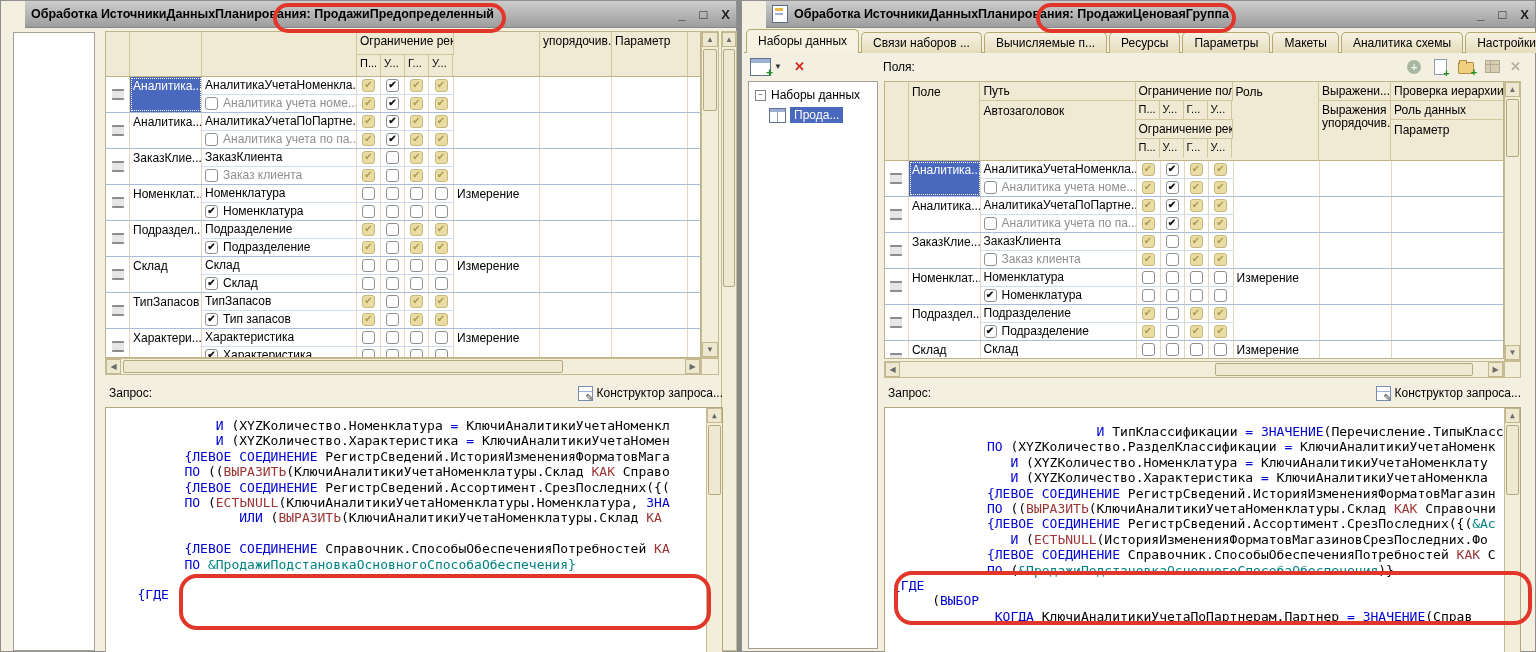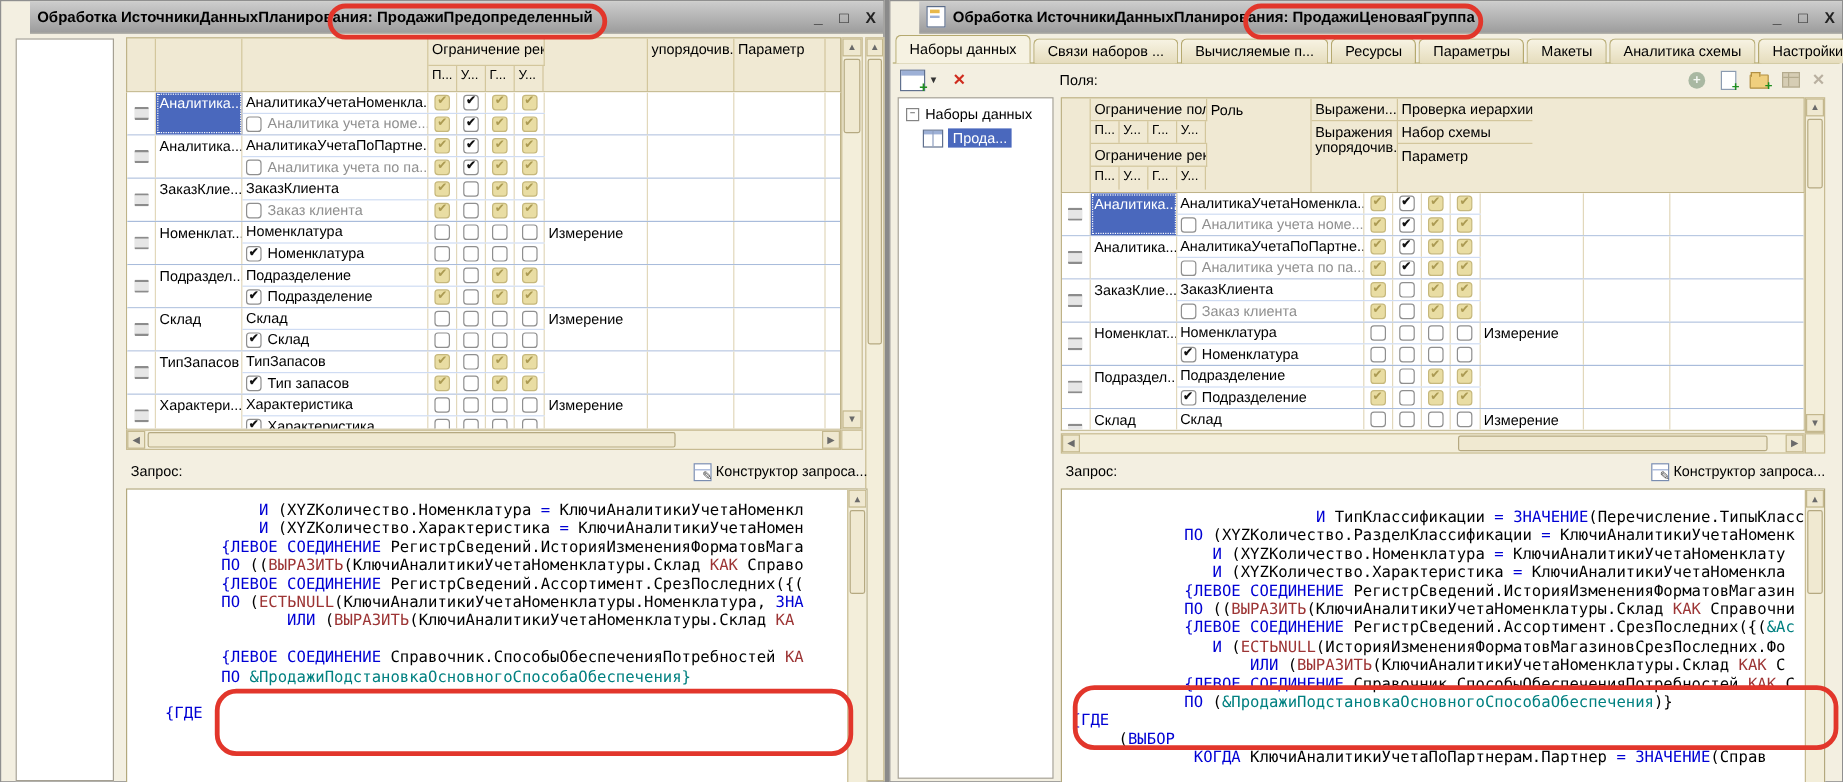--- a/index.html
+++ b/index.html
@@ -590,20 +590,25 @@
         <span class="lbl">Наборы данных</span>
       </div>
       <div class="tree-child">
         <span class="tbl-ico"></span>
         <span class="lbl tree-sel">Прода...</span>
       </div>
     </div>
 
     <div class="ghead" style="left:142px;top:80px;width:620px;height:80px;display:flex;">
       <div class="hcell" style="width:24px;"></div>
+      <div class="hcell" style="width:72px;padding-top:3px;">Поле</div>
+      <div class="hstack" style="width:156px;">
+        <div class="hcell bb" style="height:19px;">Путь</div>
+        <div class="hcell" style="flex:1;padding-top:3px;">Автозаголовок</div>
+      </div>
       <div class="hstack" style="width:97px;">
         <div class="hcell bb" style="height:19px;">Ограничение поля</div>
         <div class="hrow bb" id="r-chk-heads1" style="height:19px;">
             <div class="hcell chklbl" style="width: 24px; height: 100%;">П...</div>
             <div class="hcell chklbl" style="width: 24px; height: 100%;">У...</div>
             <div class="hcell chklbl" style="width: 24px; height: 100%;">Г...</div>
             <div class="hcell chklbl" style="width: 24px; height: 100%;">У...</div>
           </div>
         <div class="hcell bb" style="height:19px;">Ограничение рек...</div>
         <div class="hrow" id="r-chk-heads2" style="height:19px;">
@@ -613,21 +618,21 @@
             <div class="hcell chklbl" style="width: 24px; height: 100%;">У...</div>
           </div>
       </div>
       <div class="hcell" style="width:87px;padding-top:3px;">Роль</div>
       <div class="hstack" style="width:72px;">
         <div class="hcell bb" style="height:19px;">Выражени...</div>
         <div class="hcell" style="flex:1;white-space:normal;line-height:13px;padding-top:3px;">Выражения упорядочив...</div>
       </div>
       <div class="hstack" style="width:112px;">
         <div class="hcell bb" style="height:19px;border-right:none;">Проверка иерархии:</div>
-        <div class="hcell bb" style="height:19px;border-right:none;">Набор схемы</div>
+        <div class="hcell bb" style="height:19px;border-right:none;">Роль данных</div>
         <div class="hcell" style="flex:1;border-right:none;padding-top:3px;">Параметр</div>
       </div>
     </div>
 
     <div class="gbody" id="r-grid-body" style="left:142px;top:160px;width:620px;height:198px;border-top:none;">
         <div class="grp">
           <div class="cell" style="width: 24px; justify-content: center;">
             <div class="drag-handle"></div>
           </div>
           <div class="cell top fieldsel" style="width: 72px;">Аналитика...</div>
@@ -903,21 +908,20 @@
     <div class="editor" style="left:142px;top:406px;width:637px;height:246px;">
       <div class="codewrap r" id="r-code">
           <div class="code-line" style="padding-left: 203.58px;"><span class="k">И</span><span class="t"> ТипКлассификации </span><span class="k">=</span><span class="t"> </span><span class="k">ЗНАЧЕНИЕ</span><span class="t">(Перечисление.ТипыКласси</span></div>
           <div class="code-line" style="padding-left: 93.96px;"><span class="k">ПО</span><span class="t"> (XYZКоличество.РазделКлассификации </span><span class="k">=</span><span class="t"> КлючиАналитикиУчетаНоменк</span></div>
           <div class="code-line" style="padding-left: 117.45px;"><span class="k">И</span><span class="t"> (XYZКоличество.Номенклатура </span><span class="k">=</span><span class="t"> КлючиАналитикиУчетаНоменклату</span></div>
           <div class="code-line" style="padding-left: 117.45px;"><span class="k">И</span><span class="t"> (XYZКоличество.Характеристика </span><span class="k">=</span><span class="t"> КлючиАналитикиУчетаНоменкла</span></div>
           <div class="code-line" style="padding-left: 93.96px;"><span class="k">{ЛЕВОЕ СОЕДИНЕНИЕ</span><span class="t"> РегистрСведений.ИсторияИзмененияФорматовМагазин</span></div>
           <div class="code-line" style="padding-left: 93.96px;"><span class="k">ПО</span><span class="t"> ((</span><span class="f">ВЫРАЗИТЬ</span><span class="t">(КлючиАналитикиУчетаНоменклатуры.Склад </span><span class="f">КАК</span><span class="t"> Справочни</span></div>
           <div class="code-line" style="padding-left: 93.96px;"><span class="k">{ЛЕВОЕ СОЕДИНЕНИЕ</span><span class="t"> РегистрСведений.Ассортимент.СрезПоследних({(</span><span class="p">&amp;Ас</span></div>
           <div class="code-line" style="padding-left: 117.45px;"><span class="k">И</span><span class="t"> (</span><span class="f">ЕСТЬNULL</span><span class="t">(ИсторияИзмененияФорматовМагазиновСрезПоследних.Фо</span></div>
-          <div class="code-line" style="padding-left: 148.77px;"><span class="k">ИЛИ</span><span class="t"> (</span><span class="f">ВЫРАЗИТЬ</span><span class="t">(КлючиАналитикиУчетаНоменклатуры.Склад </span><span class="f">КАК</span><span class="t"> С</span></div>
           <div class="code-line" style="padding-left: 93.96px;"><span class="k">{ЛЕВОЕ СОЕДИНЕНИЕ</span><span class="t"> Справочник.СпособыОбеспеченияПотребностей </span><span class="f">КАК</span><span class="t"> С</span></div>
           <div class="code-line" style="padding-left: 93.96px;"><span class="k">ПО</span><span class="t"> (</span><span class="p">&amp;ПродажиПодстановкаОсновногоСпособаОбеспечения</span><span class="t">)}</span></div>
           <div class="code-line" style="padding-left: 0px;"><span class="k">{ГДЕ</span></div>
           <div class="code-line" style="padding-left: 39.15px;"><span class="t">(</span><span class="k">ВЫБОР</span></div>
           <div class="code-line" style="padding-left: 101.79px;"><span class="k">КОГДА</span><span class="t"> КлючиАналитикиУчетаПоПартнерам.Партнер </span><span class="k">=</span><span class="t"> </span><span class="k">ЗНАЧЕНИЕ</span><span class="t">(Справ</span></div>
         </div>
       <div class="sb" style="right:0;top:0;width:16px;height:246px;border:none;border-left:1px solid #c7bb92;">
         <div class="sbtn" style="left:0;right:0;top:0;height:15px;">▲</div>
         <div class="sthumb" style="left:1px;right:1px;top:17px;height:70px;"></div>
       </div>

